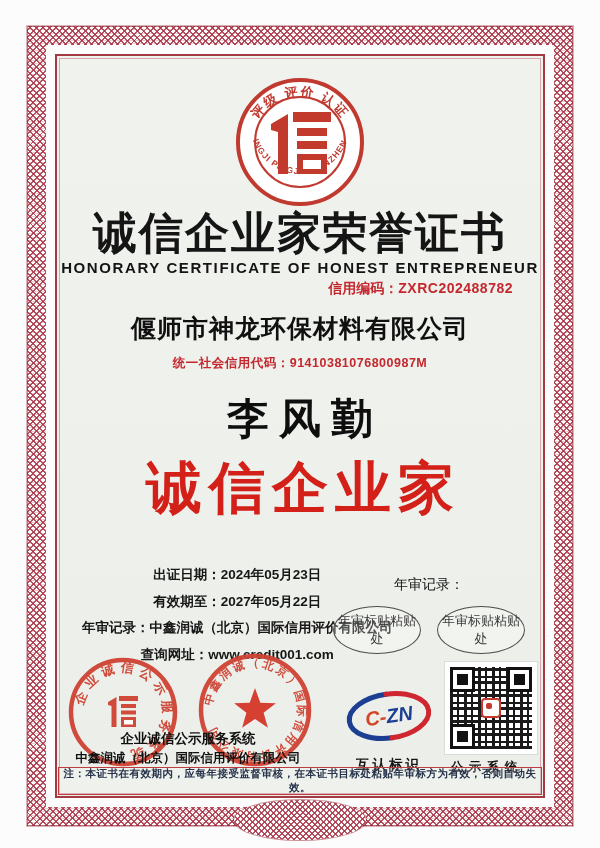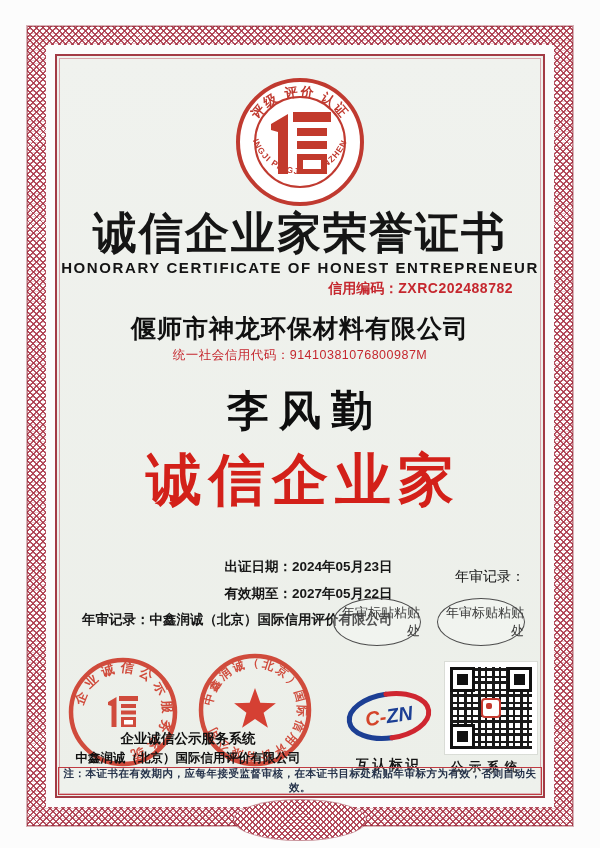--- a/index.html
+++ b/index.html
@@ -30,26 +30,26 @@
 
   
   .badge{display:block;margin:20px auto 0;}
 
   
   .title{margin-top:2px;font-size:44px;font-weight:bold;color:#151515;letter-spacing:2px;line-height:1.06;}
   .subtitle{margin-top:2px;font-size:15px;font-weight:bold;color:#141414;letter-spacing:1.6px;}
   .credit-line{margin-top:4px;padding-right:30px;text-align:right;font-size:14px;font-weight:bold;color:#c5272e;}
   .credit-line .code{letter-spacing:.5px;}
   .company{margin-top:14px;font-size:25px;font-weight:bold;color:#101010;letter-spacing:1px;}
-  .uscc{margin-top:2px;font-size:12.5px;font-weight:normal;color:#c5272e;letter-spacing:.5px;}
+  .uscc{margin-top:10px;font-size:12.5px;font-weight:bold;color:#c5272e;letter-spacing:.5px;}
   .person{margin-top:24px;font-size:42px;font-weight:bold;color:#0e0e0e;letter-spacing:10px;text-indent:10px;line-height:1.1;}
   .honor{margin-top:16px;font-size:56px;font-weight:bold;color:#d32019;letter-spacing:7px;text-indent:7px;line-height:1.08;}
 
   
-  .mid{position:relative;margin-top:44px;height:110px;text-align:right;}
+  .mid{position:relative;margin-top:44px;height:110px;text-align:center;}
   .details{position:absolute;left:25px;top:0;}
   .detail-row{font-size:13.5px;font-weight:bold;color:#161616;line-height:26.5px;white-space:nowrap;}
   .annual{position:absolute;left:276px;top:14px;}
   .annual-label{font-size:14px;font-weight:normal;color:#141414;}
   .stickers{display:flex;gap:16px;margin-top:12px;}
   .sticker{width:86px;height:46px;border:1.5px solid #4d4d4d;border-radius:50%;
            display:flex;align-items:center;justify-content:center;
            font-size:13px;color:#3a3a3a;background:rgba(255,255,255,.25);}
 
   
@@ -138,20 +138,23 @@
         <div class="details">
           <div class="detail-row">
             <span>出证日期：</span><span>2024年05月23日</span>
           </div>
           <div class="detail-row">
             <span>有效期至：</span><span>2027年05月22日</span>
           </div>
           <div class="detail-row">
             <span>年审记录：</span><span>中鑫润诚（北京）国际信用评价有限公司</span>
           </div>
+          <div class="detail-row">
+            <span>查询网址：</span><span>www.credit001.com</span>
+          </div>
         </div>
         <div class="annual">
           <div class="annual-label">年审记录：</div>
           <div class="stickers">
             <div class="sticker">年审标贴粘贴处</div>
             <div class="sticker">年审标贴粘贴处</div>
           </div>
         </div>
       </div>
 

